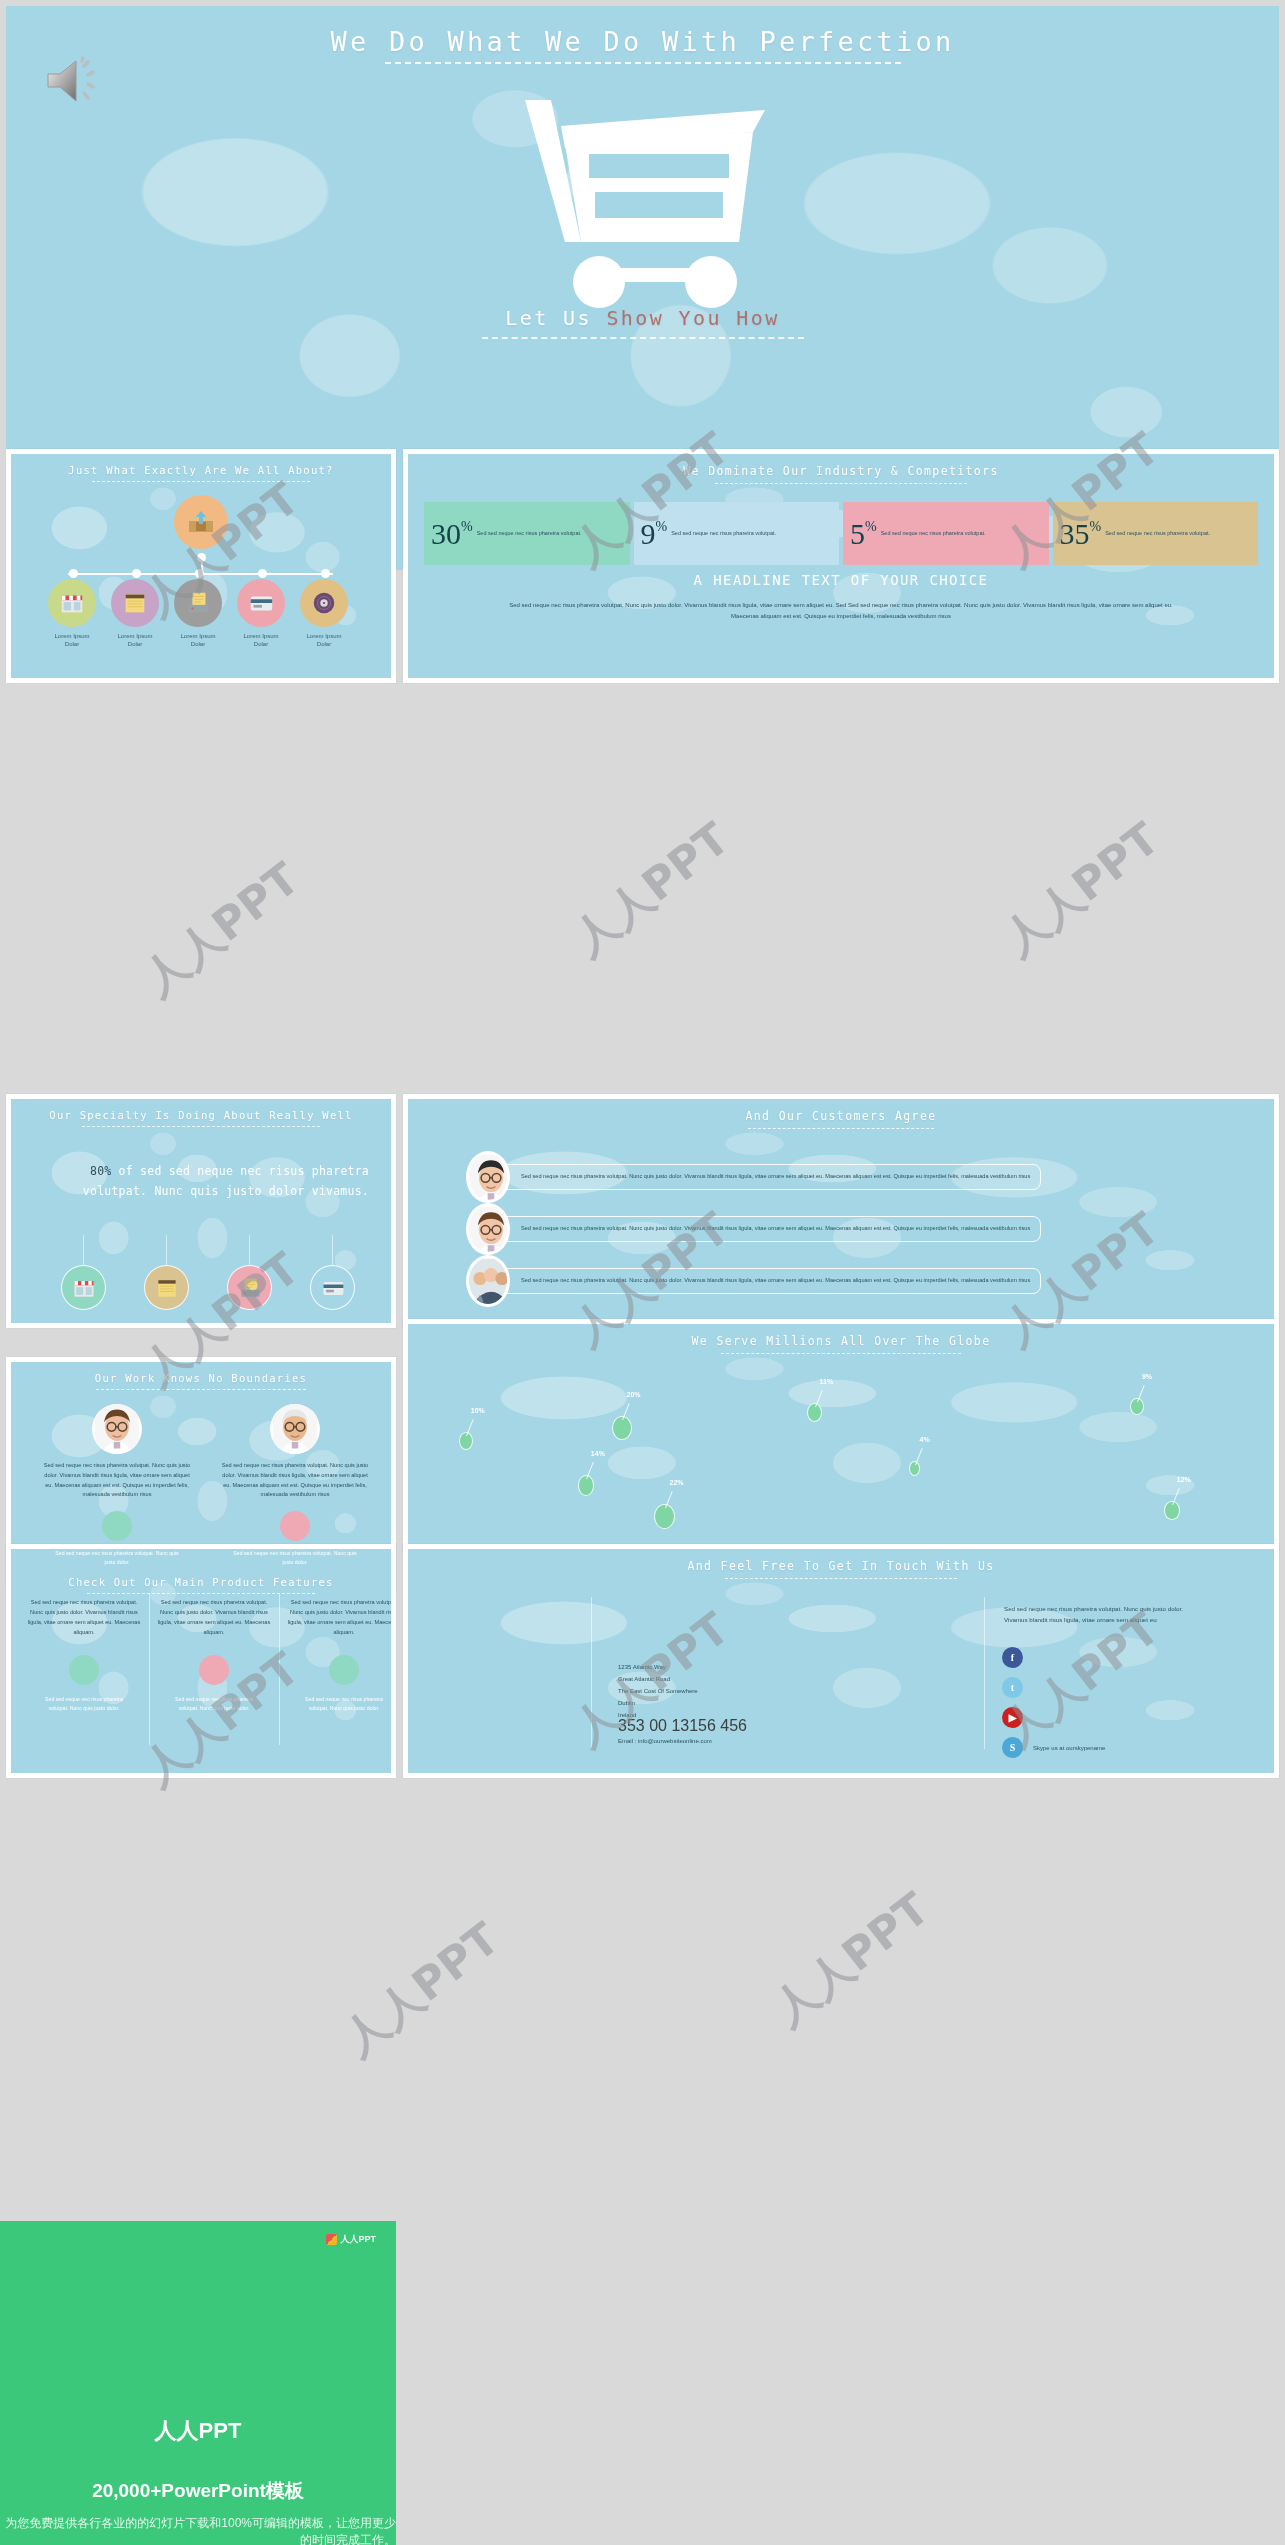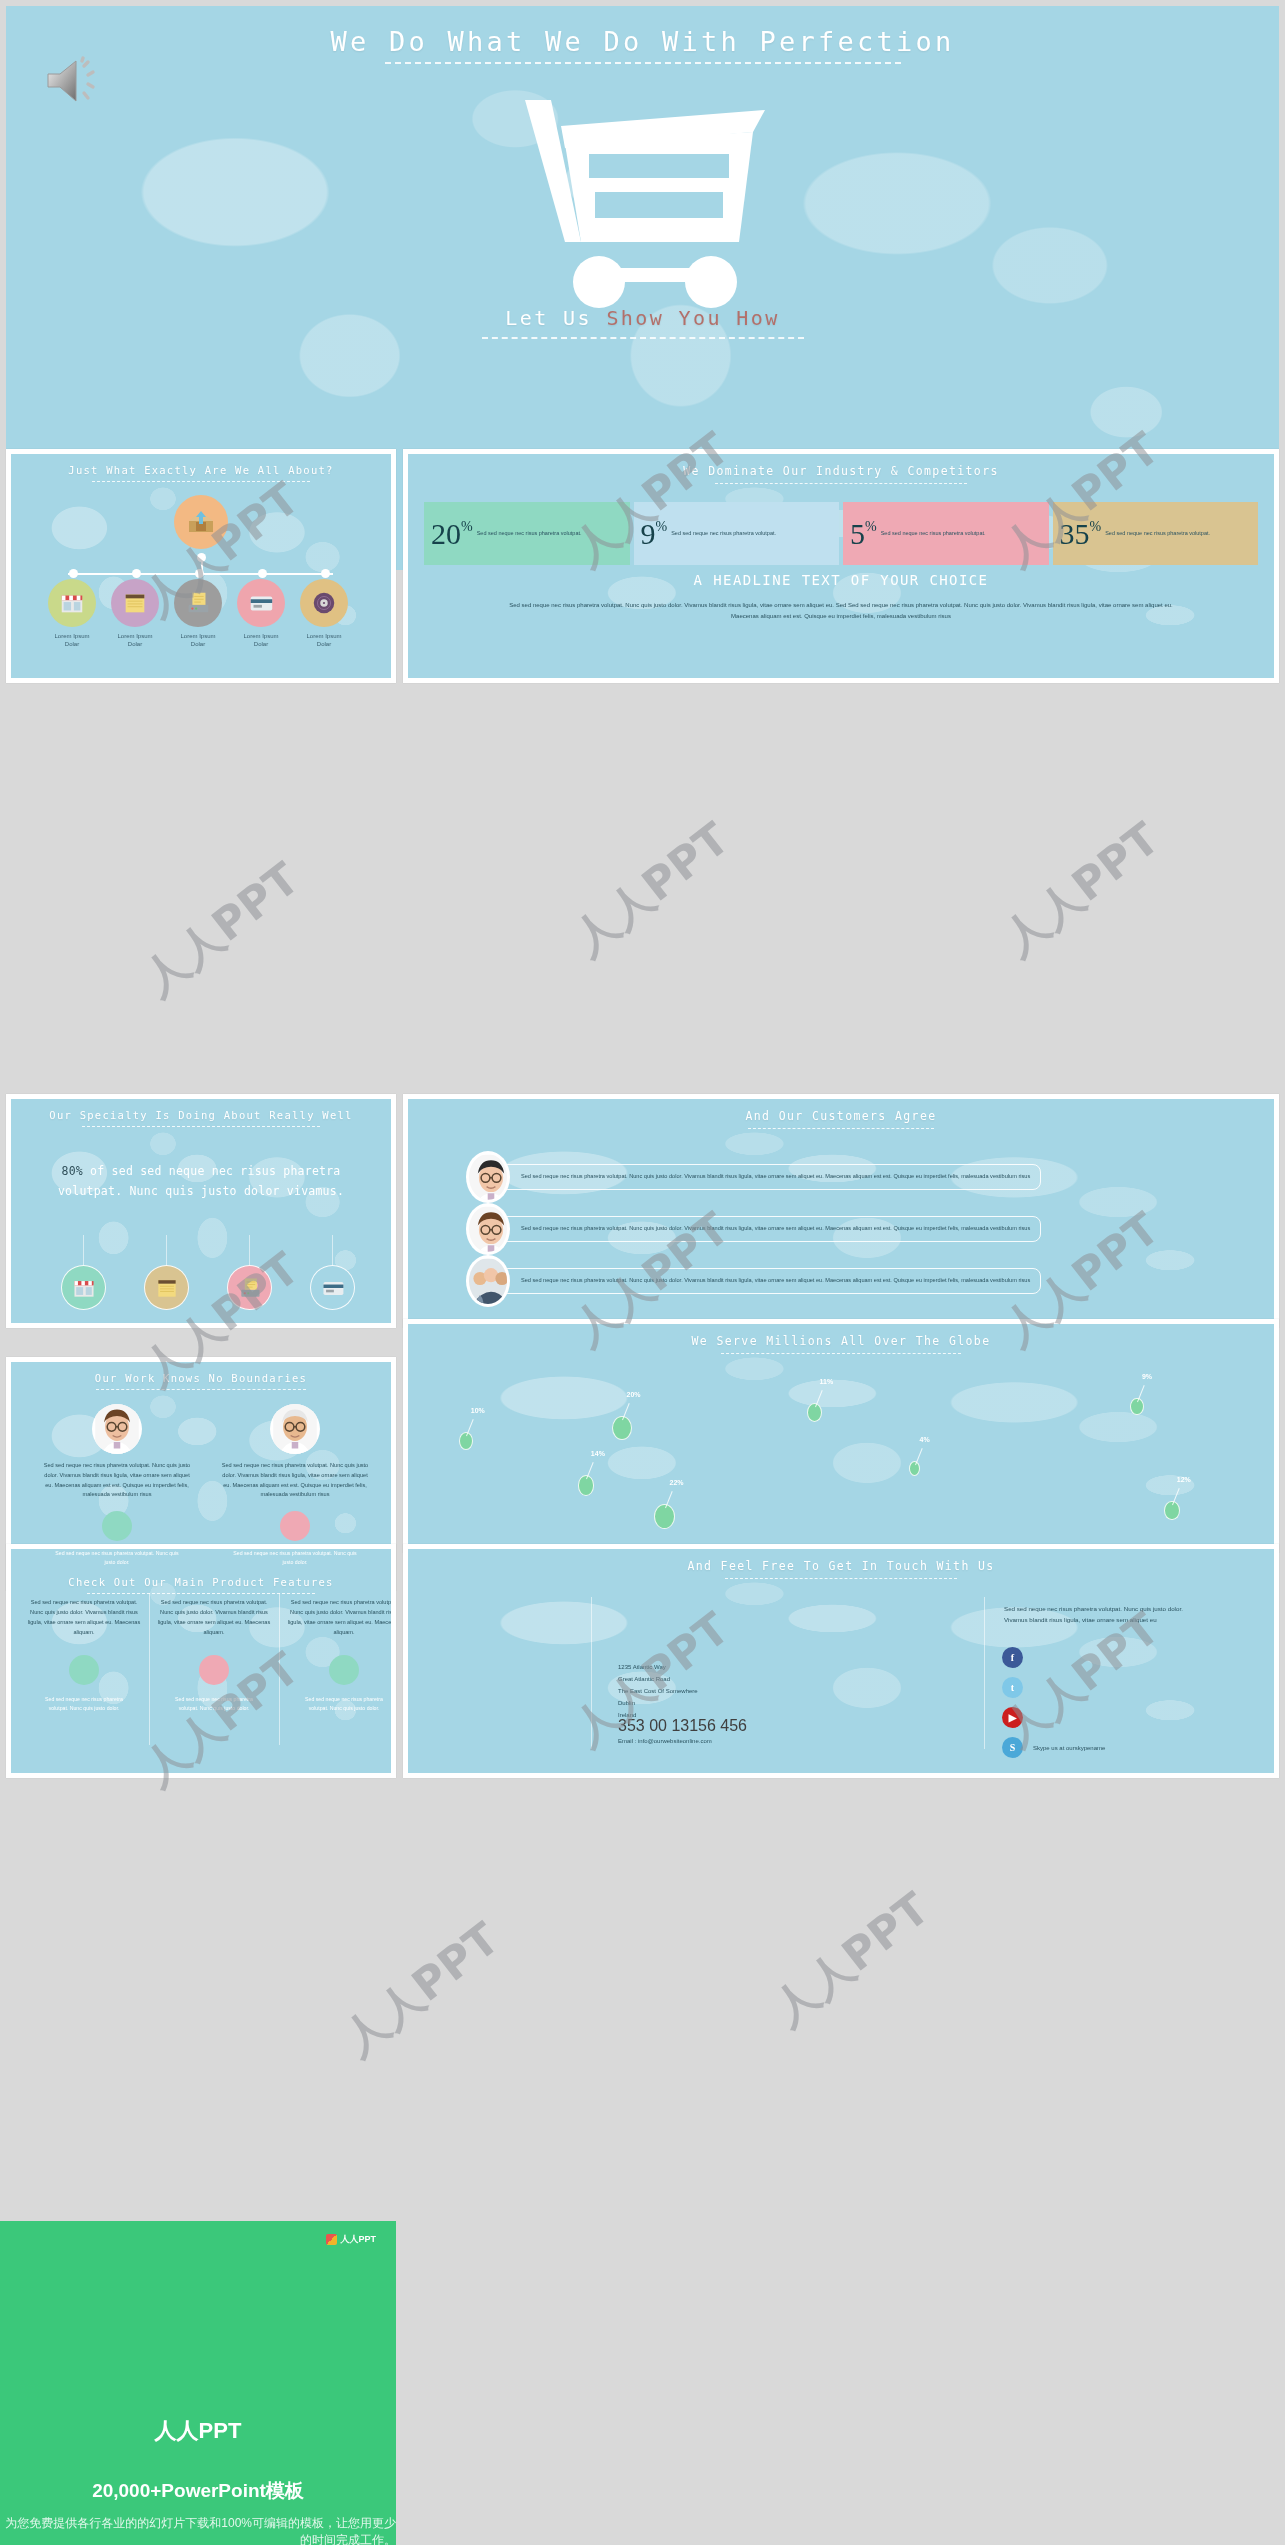--- a/index.html
+++ b/index.html
@@ -263,21 +263,21 @@
 
   <div class="card cardR" style="top:449px; height:234px;">
     <div class="slide">
       <div class="mapbg"></div>
       <div class="inner">
         <div class="s-title" style="font-size:11.5px; padding-top:10px;">We Dominate Our Industry &amp; Competitors</div>
         <hr class="s-dash" style="width:252px; border-top-width:1px;">
 
         <div class="statrow" id="s3-stats" style="left:16px; top:48px; right:16px; height:63px;">
             <div class="stat" style="background: rgb(143, 217, 194);">
-              <div><span class="num">20</span><span class="pc">%</span></div>
+              <div><span class="num">30</span><span class="pc">%</span></div>
               <div class="txt">Sed sed neque nec risus pharetra volutpat.</div>
             </div>
             <div class="stat" style="background: rgb(191, 224, 239);">
               <div><span class="num">9</span><span class="pc">%</span></div>
               <div class="txt">Sed sed neque nec risus pharetra volutpat.</div>
             </div>
             <div class="stat" style="background: rgb(239, 169, 180);">
               <div><span class="num">5</span><span class="pc">%</span></div>
               <div class="txt">Sed sed neque nec risus pharetra volutpat.</div>
             </div>
@@ -293,21 +293,21 @@
     </div>
   </div>
 
   <div class="card cardL" style="top:1094px; height:234px;">
     <div class="slide">
       <div class="mapbg"></div>
       <div class="inner">
         <div class="s-title" style="font-size:10.5px; padding-top:10px;">Our Specialty Is Doing About Really Well</div>
         <hr class="s-dash" style="width:238px; border-top-width:1px;">
 
-        <div style="position:absolute; left:22px; right:22px; top:62px; text-align:center; font-family:'DejaVu Sans Mono',monospace; font-size:11.5px; line-height:1.75; color:#fff; letter-spacing:.02em;">
+        <div style="position:absolute; left:22px; right:22px; top:62px; text-align:right; font-family:'DejaVu Sans Mono',monospace; font-size:11.5px; line-height:1.75; color:#fff; letter-spacing:.02em;">
           <span style="color:#2f4f5a;">80%</span><span> of sed sed neque nec risus pharetra volutpat. Nunc quis justo dolor vivamus.</span>
         </div>
 
         <div id="s4-items">
             <div class="vline" style="left: 72px; top: 136px; height: 30px;"></div>
             <div class="circ" style="left: 50px; top: 166px; width: 45px; height: 45px; background: rgb(143, 217, 194); border: 1px solid rgba(255, 255, 255, 0.9);">
               <svg width="26" height="26" viewBox="0 0 30 30">
                 <rect x="4" y="11" width="22" height="14" fill="#e9e9e9"></rect>
                 <rect x="4" y="7" width="22" height="5" fill="#d94c4c"></rect>
       <rect x="4" y="7" width="4" height="5" fill="#fff"></rect>

